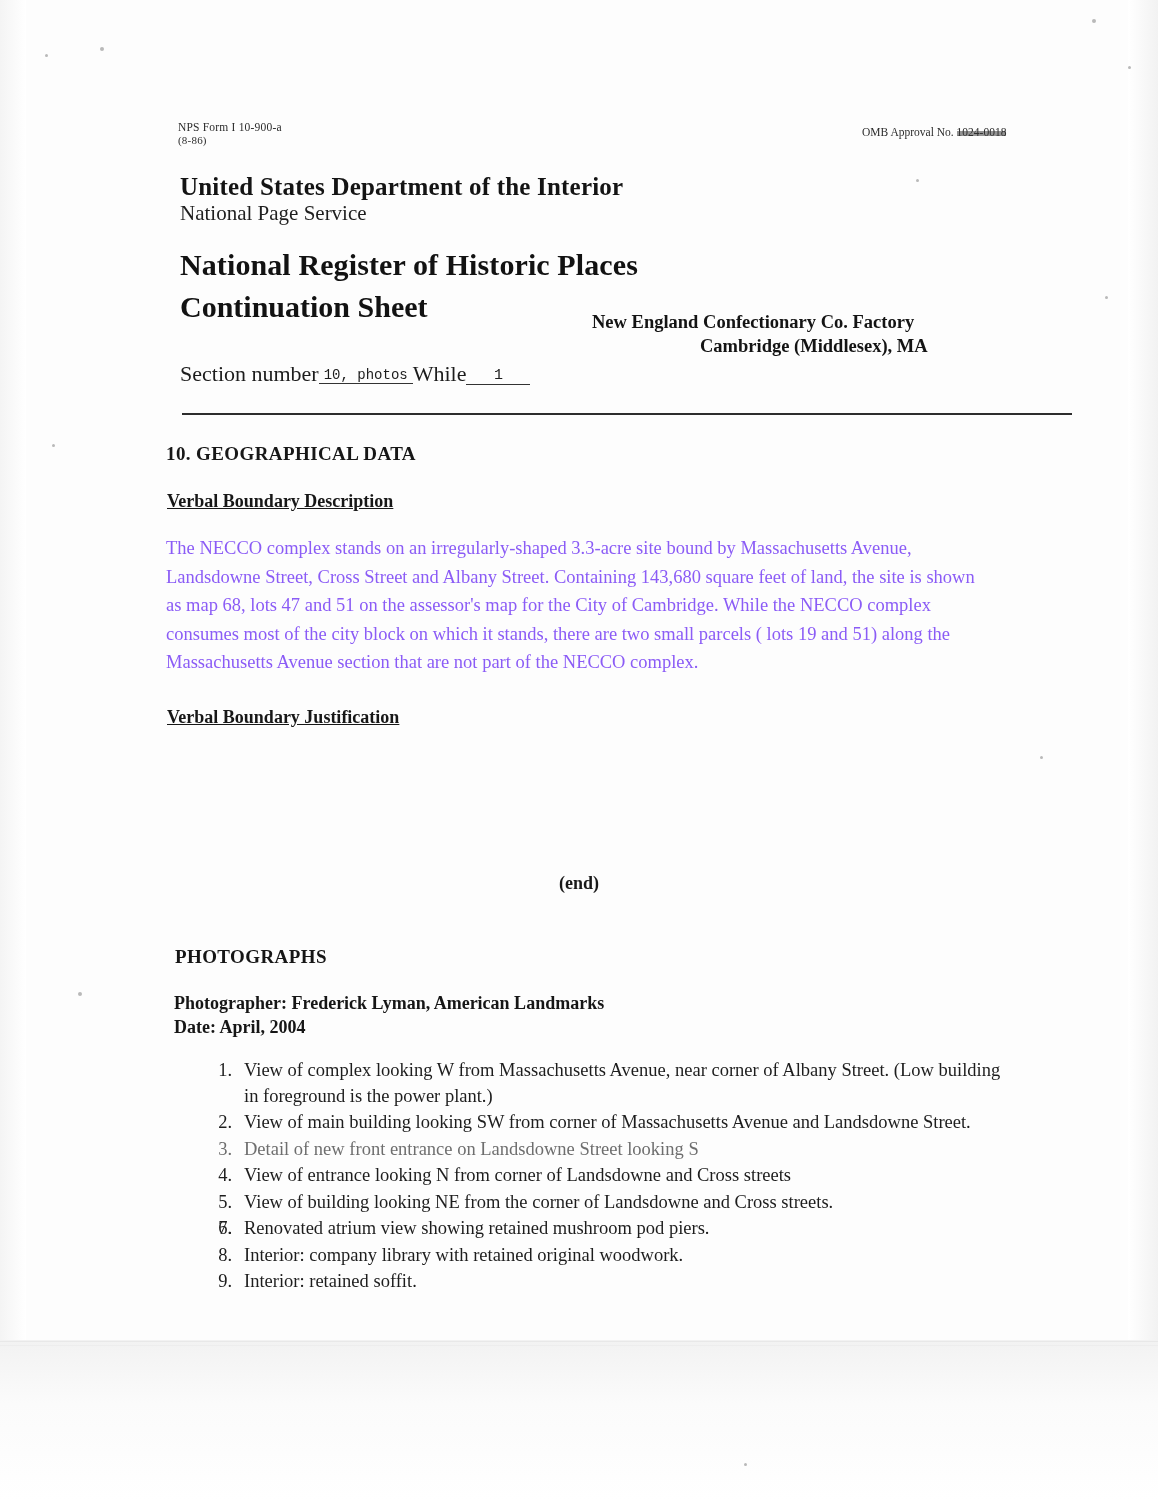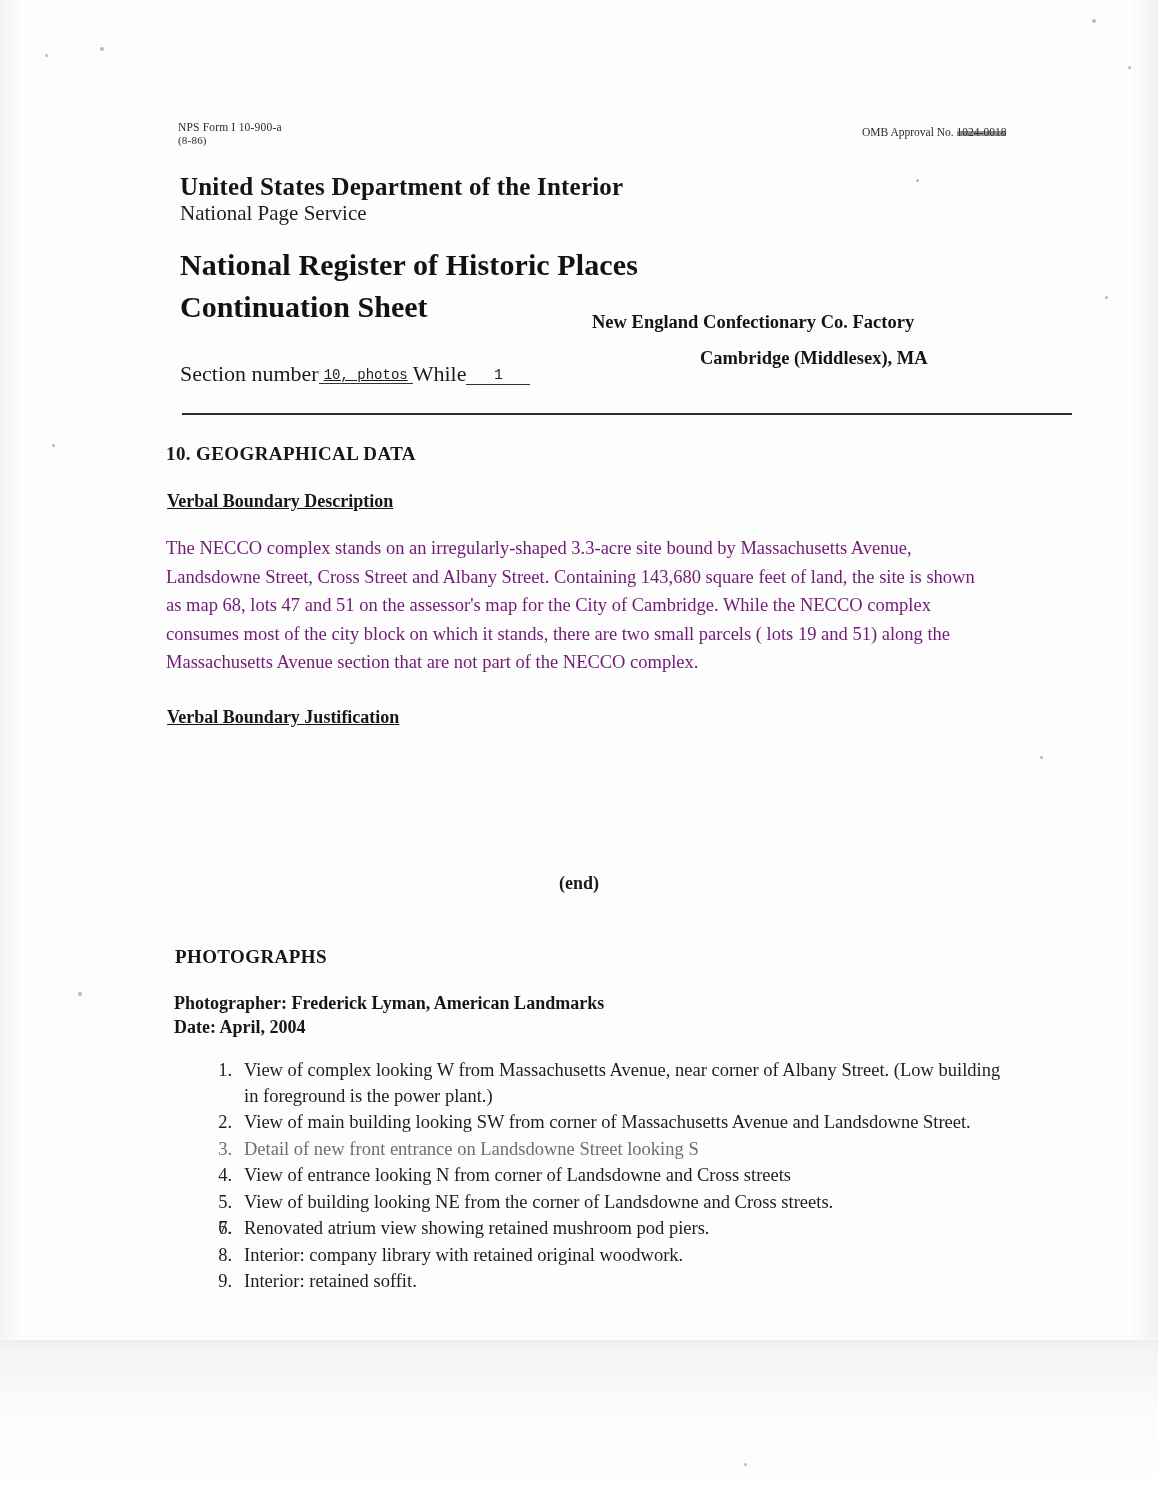--- a/index.html
+++ b/index.html
@@ -139,41 +139,39 @@
     font-weight: bold;
     color: #141414;
   }
   .prop-loc {
     position: absolute;
     left: 700px;
     top: 336px;
     font-size: 18.5px;
     font-weight: bold;
     color: #141414;
-    margin-top: 12px;
   }
 
   .section-line {
     position: absolute;
     left: 180px;
     top: 361px;
     font-size: 22px;
     color: #1c1c1c;
     white-space: nowrap;
   }
   .section-line .fill {
     display: inline-block;
     min-width: 74px;
     border-bottom: 1px solid #333;
     text-align: center;
     font-size: 15px;
     font-family: "Liberation Mono", monospace;
     vertical-align: 2px;
     padding: 0 2px;
-    text-decoration: underline;
   }
   .section-line .fill.small { min-width: 90px; font-size: 14px; }
   .section-line .pagefill {
     display: inline-block;
     min-width: 64px;
     border-bottom: 1px solid #333;
     text-align: center;
     font-size: 15px;
     font-family: "Liberation Mono", monospace;
     vertical-align: 2px;
@@ -207,21 +205,21 @@
     text-decoration: underline;
     color: #171717;
   }
   .para-bd {
     position: absolute;
     left: 166px;
     top: 534px;
     width: 825px;
     font-size: 18.5px;
     line-height: 28.5px;
-    color: #701a75;
+    color: #8b5cf6;
     text-align: left;
   }
   .h-vbj {
     position: absolute;
     left: 167px;
     top: 707px;
     font-size: 18px;
     font-weight: bold;
     text-decoration: underline;
     color: #171717;

